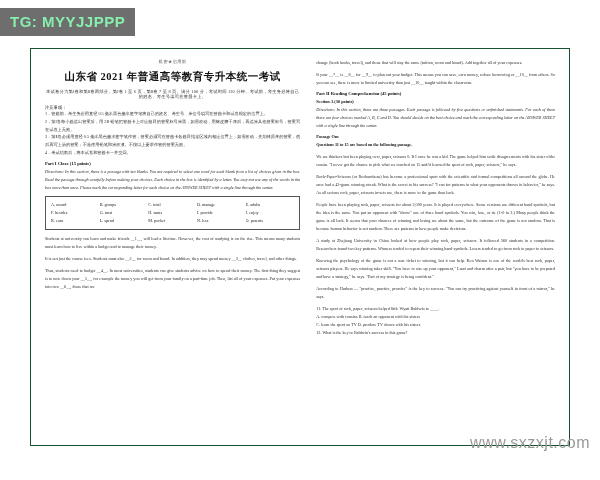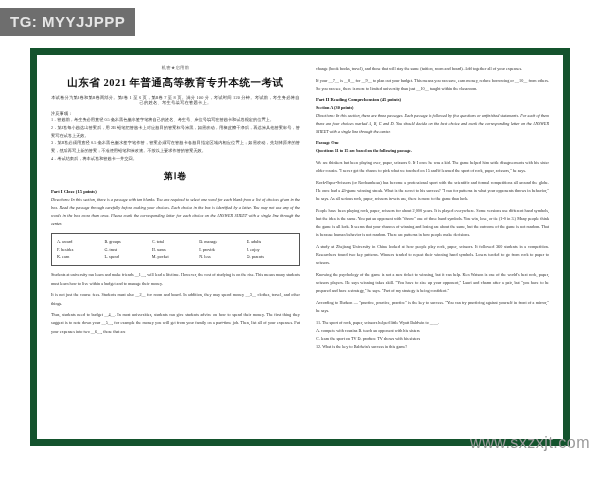--- a/index.html
+++ b/index.html
@@ -14,21 +14,21 @@
     overflow: hidden;
     position: relative;
   }
 
   
   #tg-badge {
     position: absolute;
     left: 0;
     top: 8px;
     background: #6e6e6e;
-    color: #e5e5e5;
+    color: #86efac;
     font-family: "Liberation Sans", sans-serif;
     font-size: 15px;
     font-weight: bold;
     letter-spacing: 0.5px;
     padding: 5px 10px 6px 10px;
     z-index: 20;
   }
 
   
   #site-watermark {
@@ -43,21 +43,21 @@
   }
 
   
   #sheet {
     position: absolute;
     left: 30px;
     top: 48px;
     width: 540px;
     height: 398px;
     background: #ffffff;
-    border: 7px solid #14532d;
+    border: 1px solid #14532d;
     box-sizing: border-box;
     overflow: hidden;
   }
 
   .cols {
     display: flex;
     height: 100%;
     box-sizing: border-box;
     padding: 10px 14px 8px 14px;
   }
@@ -184,21 +184,20 @@
       <div class="stamp">机密★启用前</div>
       <div class="doc-title">山东省 2021 年普通高等教育专升本统一考试</div>
       <div class="doc-meta">本试卷分为第Ⅰ卷和第Ⅱ卷两部分。第Ⅰ卷 1 至 6 页，第Ⅱ卷 7 至 8 页。满分 100 分，考试时间 120 分钟。考试前，考生务必将自己的姓名、考生号填写在答题卡上。</div>
 
       <div class="notice-head">注意事项：</div>
       <div class="notice-line">1．答题前，考生务必用直径 0.5 毫米黑色墨水签字笔将自己的姓名、考生号、座位号填写在答题卡和试卷规定的位置上。</div>
       <div class="notice-line">2．第Ⅰ卷每小题选出答案后，用 2B 铅笔把答题卡上对应题目的答案标号涂黑，如需改动，用橡皮擦干净后，再选涂其他答案标号，答案写在试卷上无效。</div>
       <div class="notice-line">3．第Ⅱ卷必须用直径 0.5 毫米黑色墨水签字笔作答，答案必须写在答题卡各题目指定区域内相应位置上；如需改动，先划掉原来的答案，然后再写上新的答案；不准使用铅笔和涂改液。不按以上要求作答的答案无效。</div>
       <div class="notice-line">4．考试结束后，将本试卷和答题卡一并交回。</div>
 
-      <div class="part-banner">第Ⅰ卷</div>
 
       <div class="sec-head">Part I Cloze  (15 points)</div>
       <div class="p ital">Directions: In this section, there is a passage with ten blanks. You are required to select one word for each blank from a list of choices given in the box. Read the passage through carefully before making your choices. Each choice in the box is identified by a letter. You may not use any of the words in the box more than once. Please mark the corresponding letter for each choice on the ANSWER SHEET with a single line through the center.</div>
 
       <div class="wordbank">
         <div class="wb-row">
           <span class="cell">A. award</span>
           <span class="cell">B. groups</span>
           <span class="cell">C. total</span>
           <span class="cell">D. manage</span>

